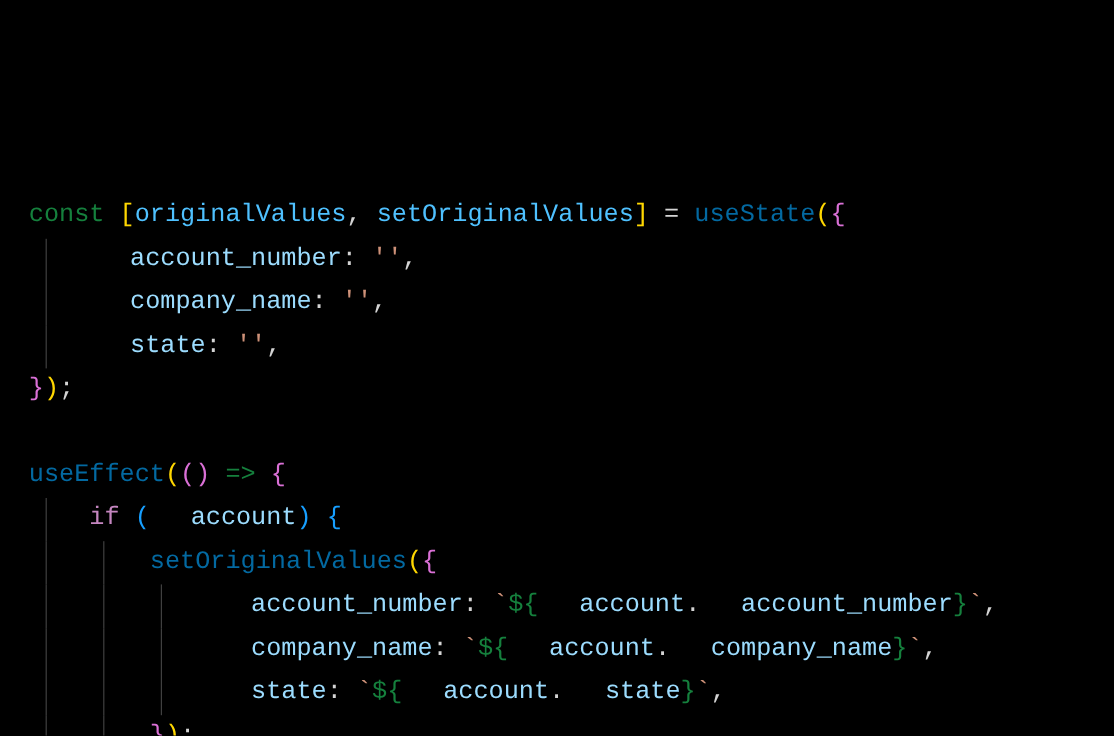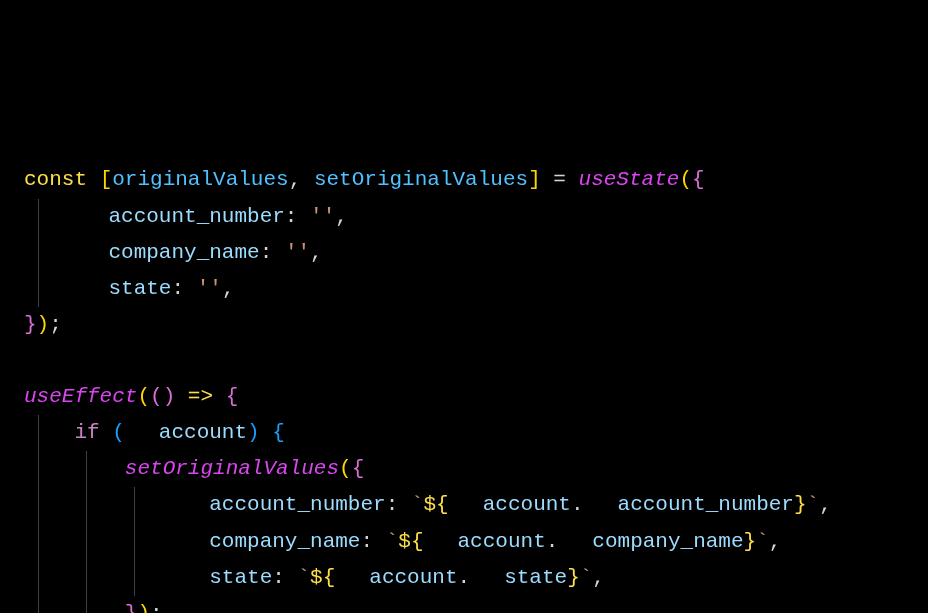--- a/index.html
+++ b/index.html
@@ -24,25 +24,25 @@
       display: block;
     }
     .indent-guide {
       position: absolute;
       left: 0;
       top: 0;
       bottom: 0;
       width: 1px;
       background: #404040;
     }
-    .c-keyword { color: #fde047; }
+    .c-keyword { color: #15803d; }
     .c-control { color: #c586c0; }
     .c-const { color: #4fc1ff; }
     .c-var { color: #9cdcfe; margin-left: 34px; }
-    .c-func { color: #d946ef; font-style: italic; }
+    .c-func { color: #0369a1; }
     .c-string { color: #ce9178; }
     .c-punct { color: #d4d4d4; }
     .c-bracket-y { color: #ffd700; }
     .c-bracket-p { color: #da70d6; }
     .c-bracket-b { color: #179fff; }
   </style>
 </head>
 <body>
 
 

